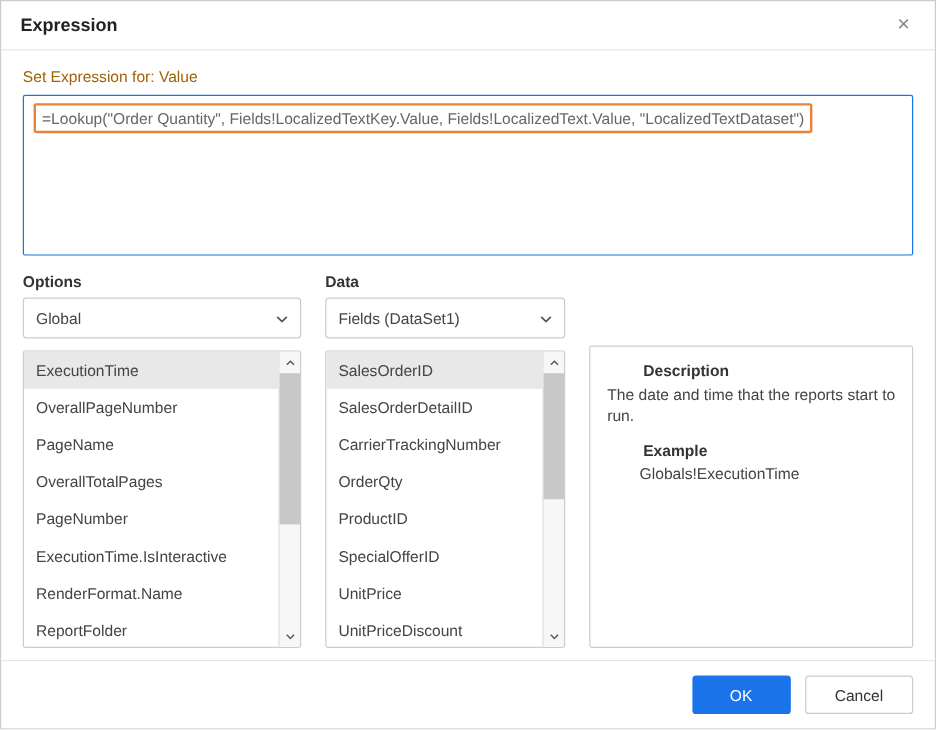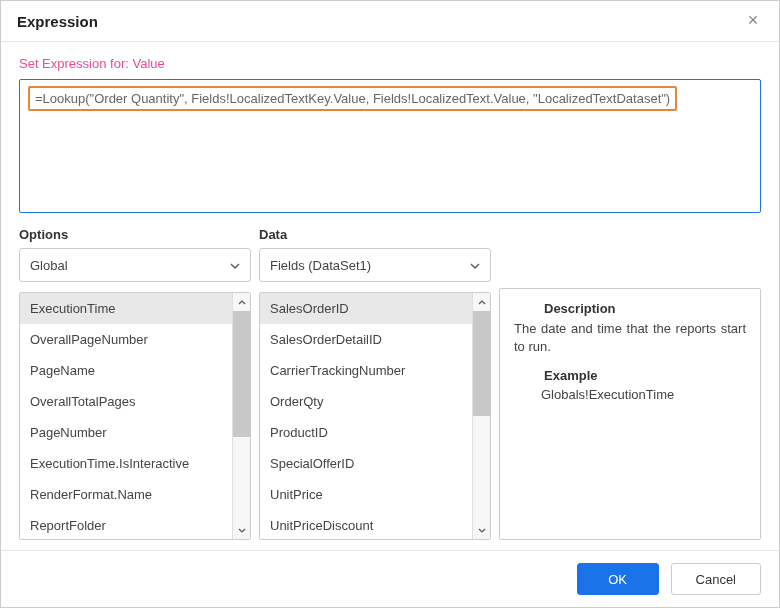--- a/index.html
+++ b/index.html
@@ -40,21 +40,21 @@
 }
 .dialog-body {
   flex: 1;
   padding: 14px 18px 10px 18px;
   display: flex;
   flex-direction: column;
   overflow: hidden;
 }
 .field-label {
   font-size: 13px;
-  color: #ec4899;
+  color: #a16207;
   margin-bottom: 8px;
 }
 .expr-box {
   border: 1px solid #1a73e8;
   border-radius: 2px;
   height: 134px;
   padding: 6px 8px;
   margin-bottom: 14px;
   font-size: 13px;
   color: #555;
@@ -62,31 +62,31 @@
 }
 .expr-highlight {
   border: 2px solid #e8833a;
   border-radius: 2px;
   padding: 3px 5px;
   display: inline-block;
   color: #666;
 }
 .cols {
   display: flex;
-  gap: 8px;
+  gap: 20px;
   flex: 1;
   min-height: 0;
 }
 .col {
   display: flex;
   flex-direction: column;
   min-height: 0;
 }
 .col-options { width: 232px; }
-.col-data { width: 232px; justify-content: space-between; }
+.col-data { width: 200px; justify-content: space-between; }
 .col-info { flex: 1; }
 .col-label {
   font-size: 13px;
   font-weight: 600;
   color: #333;
   margin-bottom: 6px;
 }
 .select-box {
   border: 1px solid #ccc;
   border-radius: 3px;

